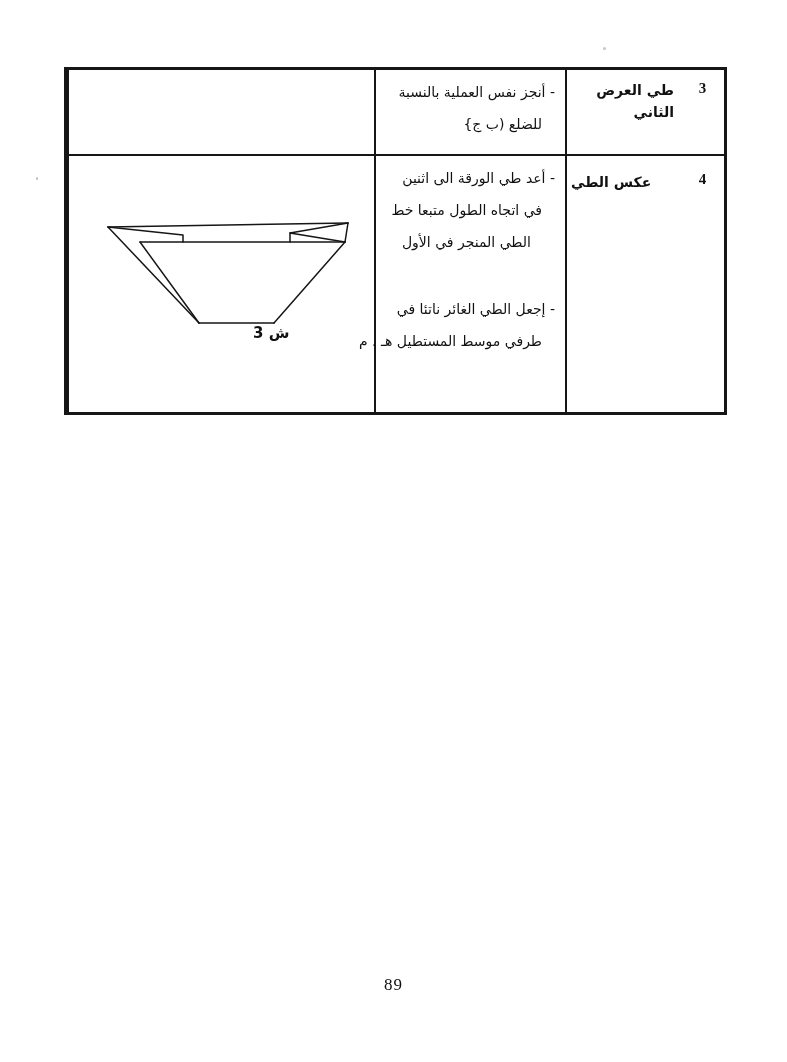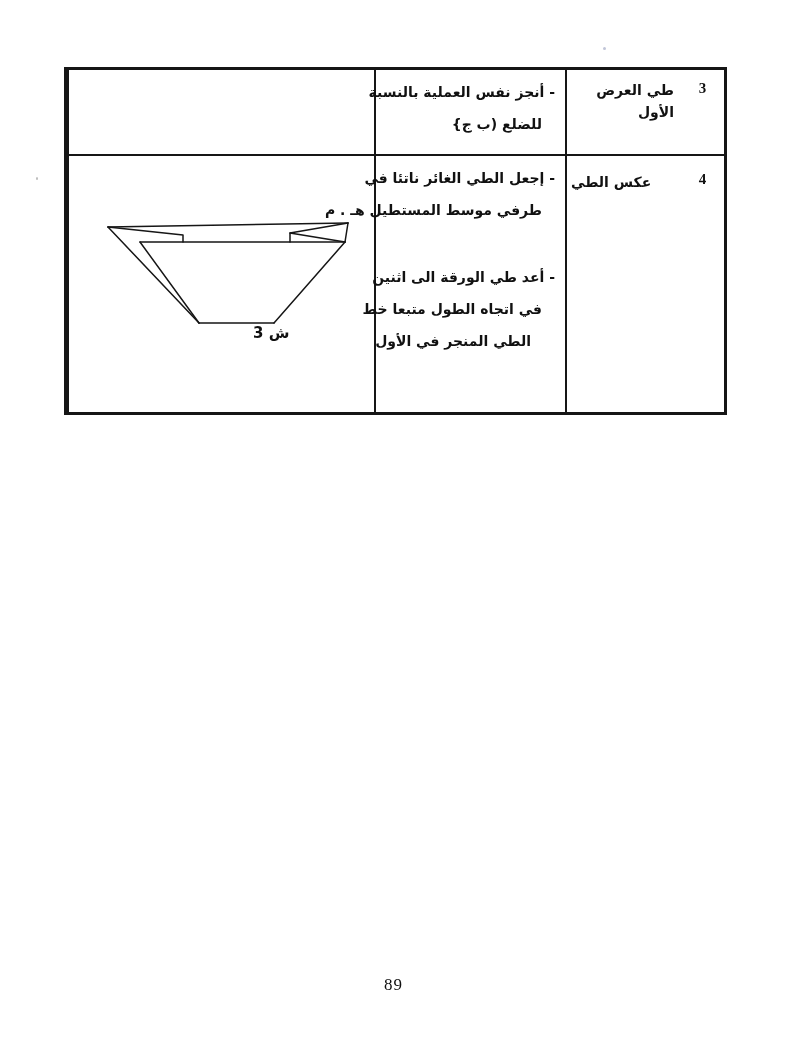--- a/index.html
+++ b/index.html
@@ -22,21 +22,21 @@
     font-family:"Liberation Serif",serif;
   }
   .num-cell.r1{padding-top:10px;}
   .num-cell.r2{padding-top:15px;}
   .title-cell{
     font-weight:bold;font-size:14px;line-height:1.6;text-align:right;
     padding:9px 7px 0 4px;letter-spacing:0;
   }
   .title-cell.r2{text-align:left;padding-top:15px;}
   .instr-cell{padding:6px 10px 0 6px;}
-  .para{direction:rtl;text-align:right;font-weight:bold;font-size:14px;line-height:32px;}
+  .para{direction:rtl;text-align:right;font-weight:normal;font-size:14px;line-height:32px;}
   .para .line{white-space:nowrap;}
   .para .indent1{padding-right:13px;}
   .para .indent2{padding-right:24px;}
   .para + .para{margin-top:35px;}
   .figure-cell{position:relative;}
   .figure-svg{position:absolute;left:0;top:0;}
   .figure-label{
     position:absolute;left:144px;top:168px;direction:rtl;
     font-weight:bold;font-size:15px;white-space:nowrap;margin-left:40px;
   }
@@ -51,45 +51,45 @@
 </style>
 </head>
 <body>
 
 <div class="steps-table">
 
   <div class="cell num-cell r1">
     <span>3</span>
   </div>
   <div class="cell vline title-cell">
-    <span>طي العرض الأول</span>
+    <span>طي العرض الثاني</span>
   </div>
   <div class="cell vline instr-cell">
     <div class="para">
       <div class="line">- أنجز نفس العملية بالنسبة</div>
       <div class="line indent1">للضلع (ب ج}</div>
     </div>
   </div>
   <div class="cell vline figure-cell"></div>
 
   <div class="cell hline num-cell r2">
     <span>4</span>
   </div>
   <div class="cell hline vline title-cell r2">
     <span>عكس الطي</span>
   </div>
   <div class="cell hline vline instr-cell">
     <div class="para">
-      <div class="line">- إجعل الطي الغائر ناتئا في</div>
-      <div class="line indent1">طرفي موسط المستطيل هـ . م</div>
-    </div>
-    <div class="para">
       <div class="line">- أعد طي الورقة الى اثنين</div>
       <div class="line indent1">في اتجاه الطول متبعا خط</div>
       <div class="line indent2">الطي المنجر في الأول</div>
+    </div>
+    <div class="para">
+      <div class="line">- إجعل الطي الغائر ناتئا في</div>
+      <div class="line indent1">طرفي موسط المستطيل هـ . م</div>
     </div>
   </div>
   <div class="cell hline vline figure-cell">
     <svg class="figure-svg" width="311" height="262" viewBox="0 0 311 262" fill="none" stroke="#161616" stroke-width="1.5" stroke-linecap="round" stroke-linejoin="round">
 
       <path d="M39 71 L279 67"></path>
 
       <path d="M39 71 L114 79 L114 86"></path>
 
       <path d="M71 86 L276 86"></path>

